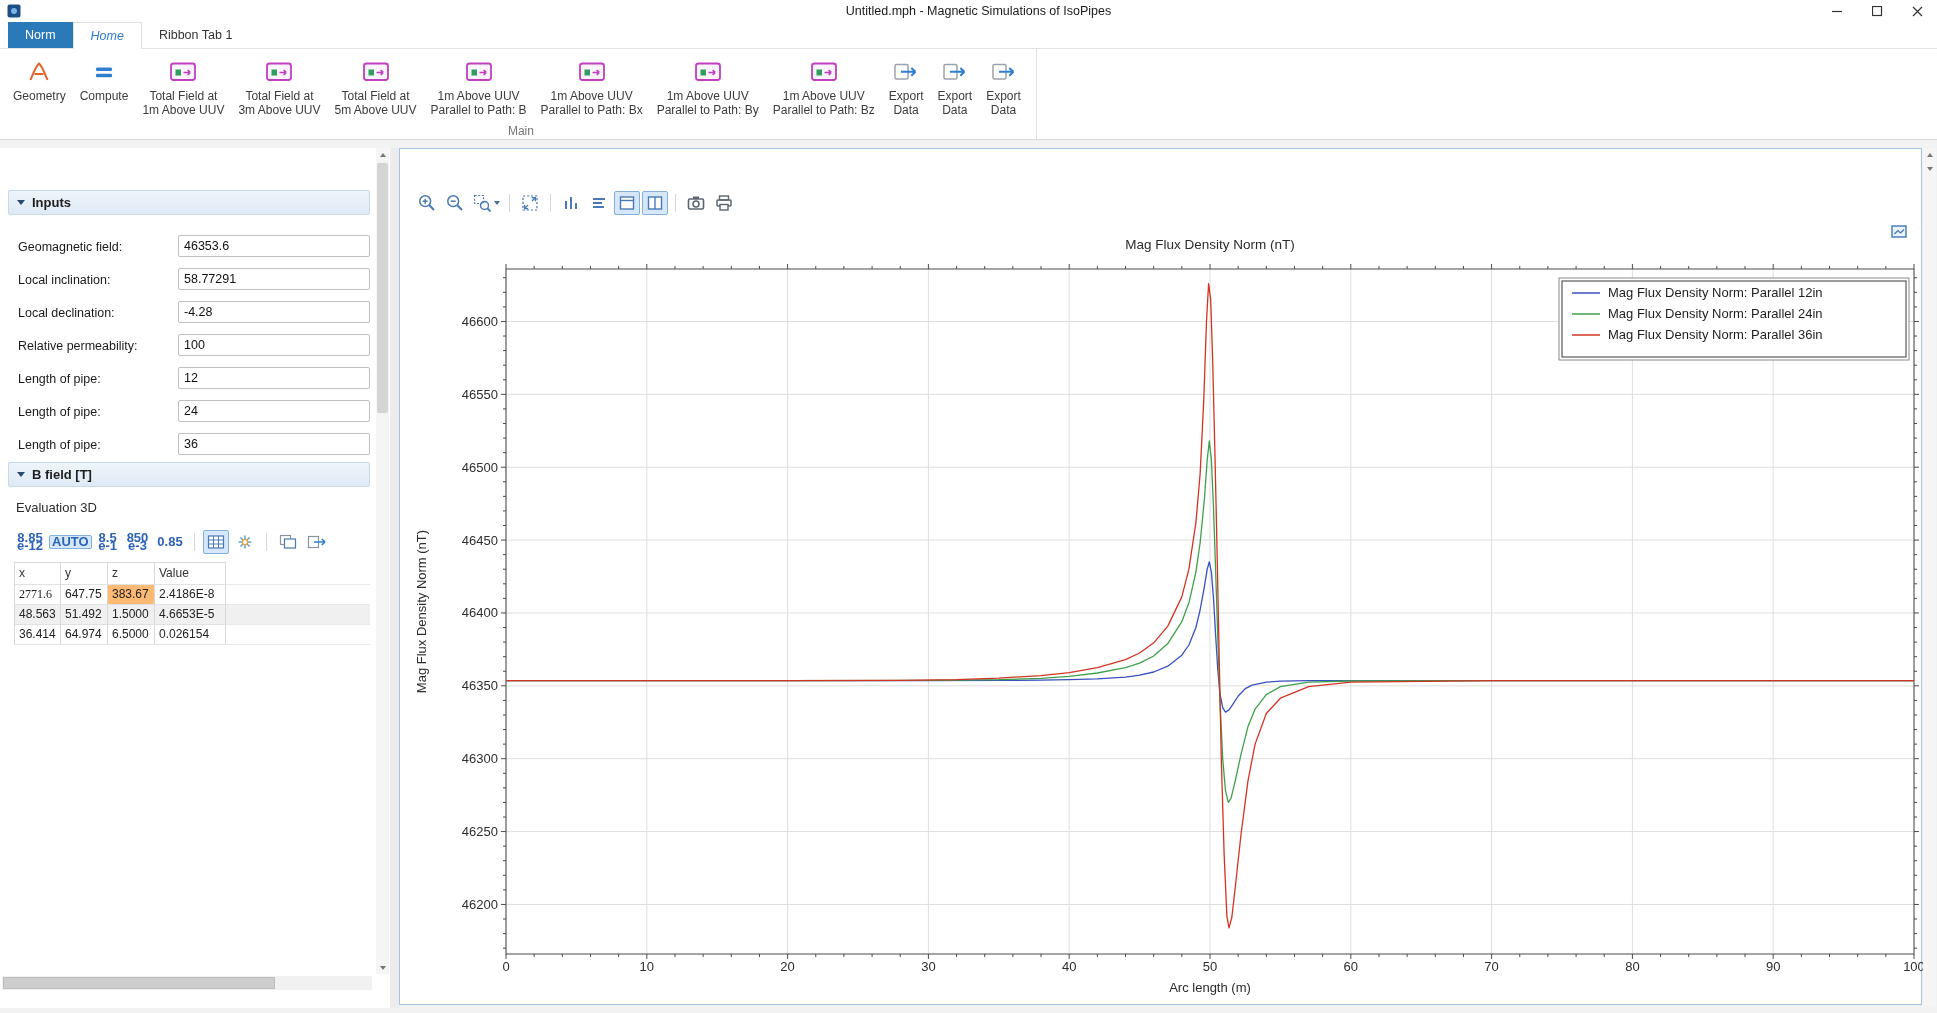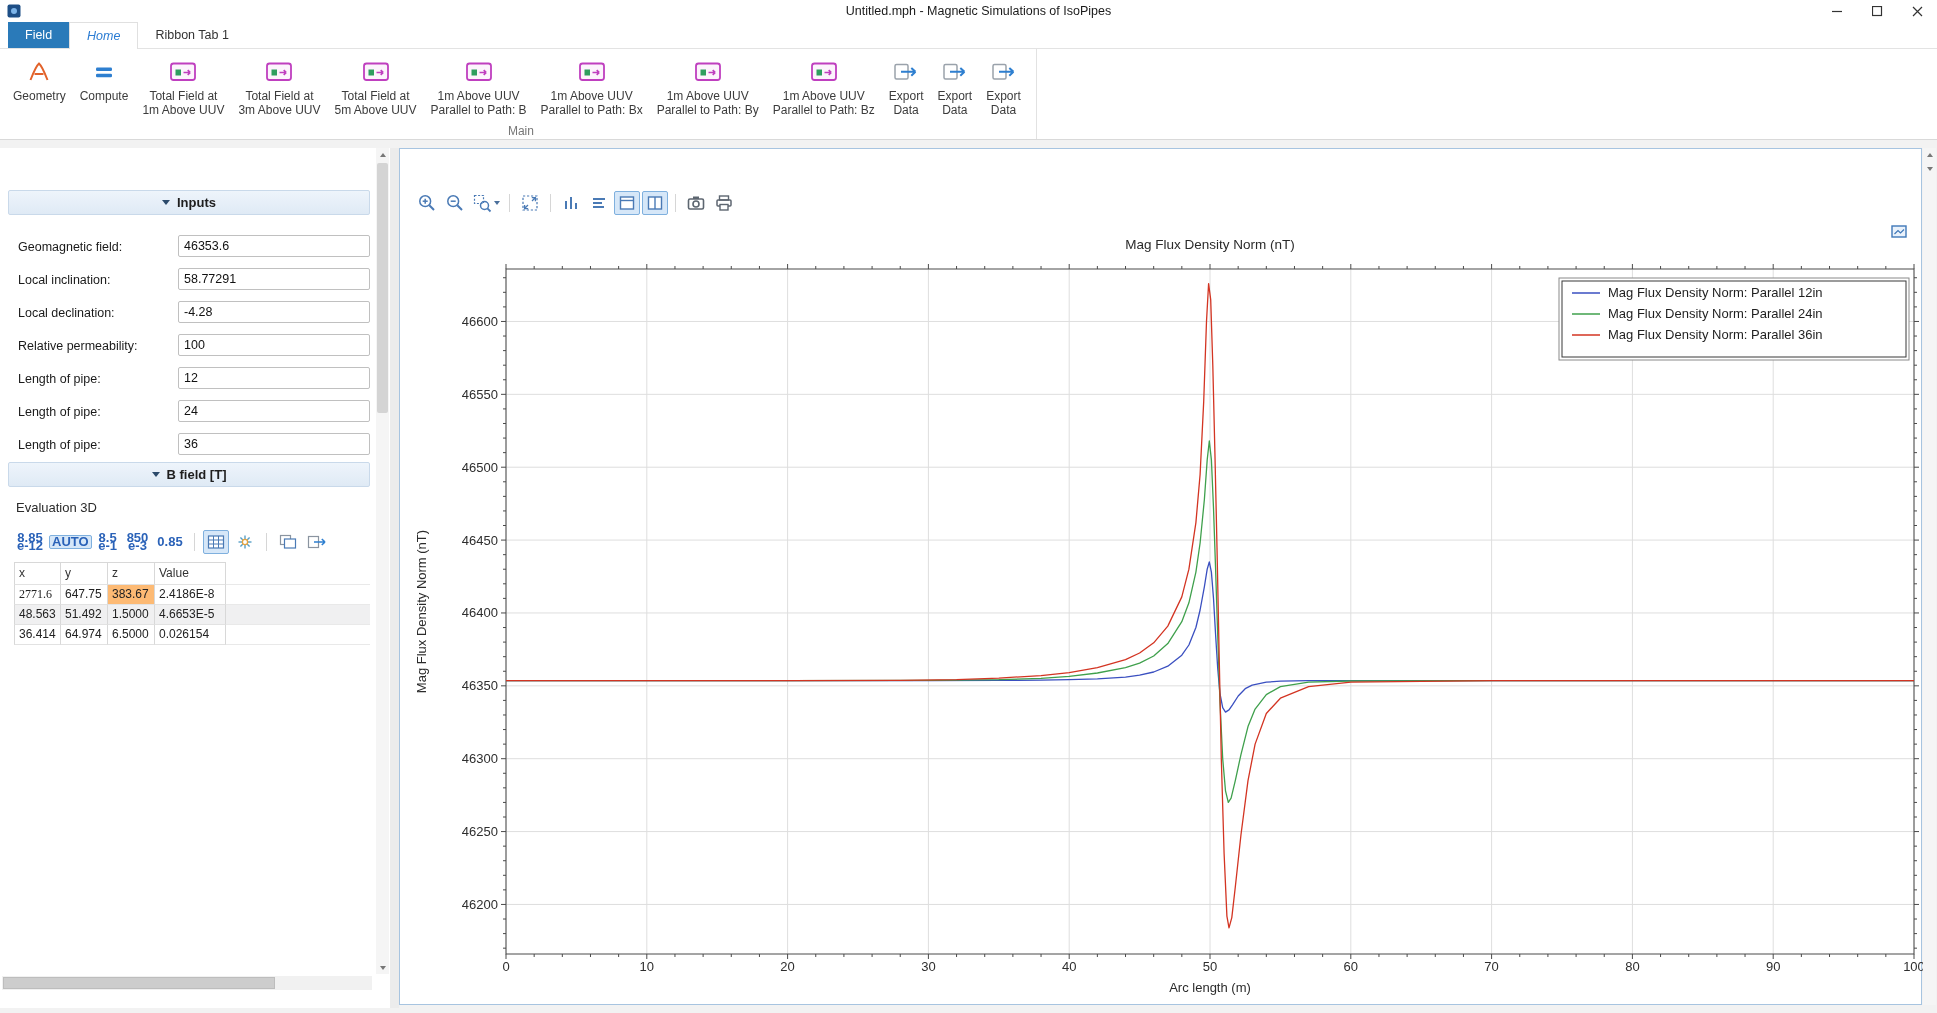--- a/index.html
+++ b/index.html
@@ -24,21 +24,21 @@
   .ribbon{position:absolute;top:49px;left:0;right:0;height:91px;background:#fff;border-bottom:1px solid #d9d9d9;box-sizing:border-box;}
   .ribbon-group{position:relative;display:inline-block;height:100%;margin-left:6px;padding-right:8px;border-right:1px solid #e2e2e2;}
   .ribbon-btns{display:flex;align-items:flex-start;padding-top:5px;}
   .rbtn{display:flex;flex-direction:column;align-items:center;padding:3px 6px;border:1px solid transparent;border-radius:2px;}
   .ricon{height:28px;display:flex;align-items:center;justify-content:center;}
   .rlabel{font-size:12px;color:#3c3c3c;text-align:center;line-height:14px;margin-top:3px;white-space:nowrap;}
   .group-label{position:absolute;bottom:1px;left:0;right:0;text-align:center;font-size:12px;color:#777;}
 
   
   .sidebar{position:absolute;left:0;top:148px;width:390px;height:860px;background:#fff;}
-  .section-header{position:absolute;left:8px;right:20px;height:25px;background:linear-gradient(#eef4fb,#dfeaf5);border:1px solid #c9d9ea;border-radius:2px;display:flex;align-items:center;padding:0 8px;font-size:13px;font-weight:700;color:#1e1e1e;box-sizing:border-box;justify-content:center;}
+  .section-header{position:absolute;left:8px;right:20px;height:25px;background:linear-gradient(#eef4fb,#dfeaf5);border:1px solid #c9d9ea;border-radius:2px;display:flex;align-items:center;padding:0 8px;font-size:13px;font-weight:700;color:#1e1e1e;box-sizing:border-box;}
   .tri{width:0;height:0;border-left:4px solid transparent;border-right:4px solid transparent;border-top:5px solid #2b4a6b;margin-right:7px;display:inline-block;}
   .form-row{position:relative;height:33px;}
   .flabel{position:absolute;left:18px;top:8px;font-size:12.5px;color:#1a1a1a;}
   .fvalue{position:absolute;left:178px;right:20px;top:3px;height:22px;border:1px solid #c0c0c0;border-radius:2px;font-size:12.5px;padding:0 5px;color:#111;font-family:"Liberation Sans",sans-serif;box-sizing:border-box;}
   .subtitle{position:absolute;left:16px;font-size:13px;color:#2b2b2b;}
   .tools-row{position:absolute;left:14px;display:flex;align-items:center;gap:3px;}
   .fmt{min-width:20px;padding:2px 2px;text-align:center;color:#2a62b8;font-size:13px;line-height:8px;border:1px solid transparent;border-radius:2px;font-weight:700;}
   .fmt.sel,.tico.sel{background:#d6e7f8;border:1px solid #7fb0de;}
   .tico{width:24px;height:22px;display:flex;align-items:center;justify-content:center;border:1px solid transparent;border-radius:2px;}
   .vsep{width:1px;height:18px;background:#d6d6d6;margin:0 5px;}
@@ -96,21 +96,21 @@
         </div>
       <div class="win-btn">
           <svg width="11" height="11">
             <path d="M1 1 L10 10 M10 1 L1 10" stroke="#333" stroke-width="1.2"></path>
           </svg>
         </div>
     </div>
   </div>
 
   <div class="tabbar">
-    <div class="tab file">Field</div>
+    <div class="tab file">Norm</div>
     <div class="tab active">Home</div>
     <div class="tab normal">Ribbon Tab 1</div>
   </div>
 
   <div class="ribbon">
     <div class="ribbon-group">
       <div class="ribbon-btns" id="ribbon-buttons">
           <div class="rbtn">
             <div class="ricon">
               <svg width="26" height="26" viewBox="0 0 26 26">

